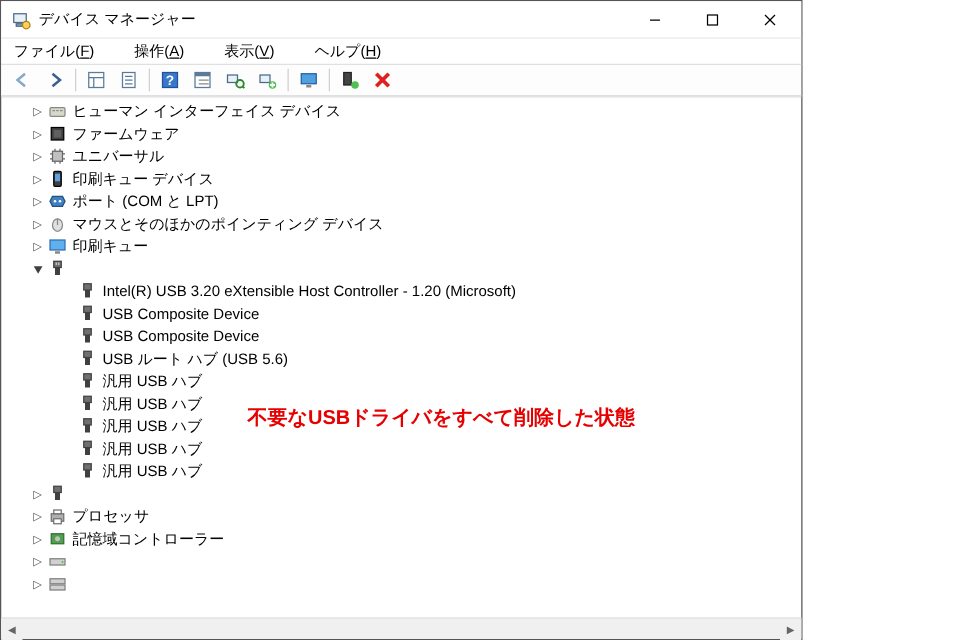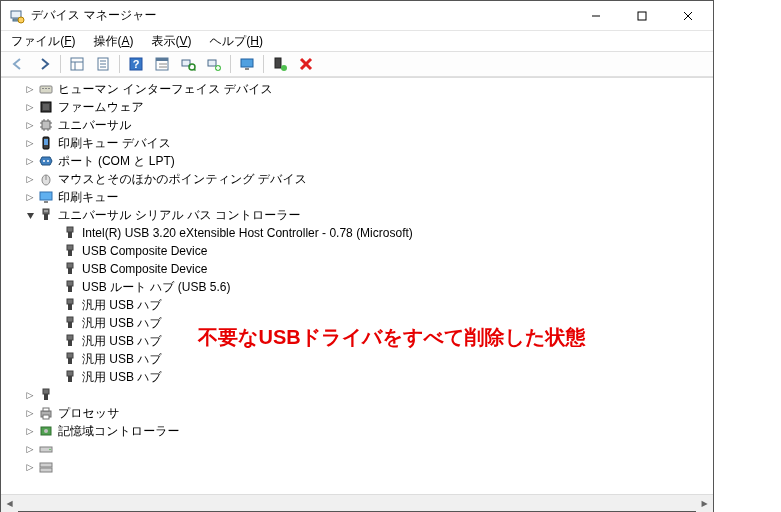--- a/index.html
+++ b/index.html
@@ -5,21 +5,21 @@
   * { box-sizing: border-box; }
   body {
     margin: 0;
     font-family: "Yu Gothic UI", "Meiryo UI", "MS UI Gothic", sans-serif;
     font-size: 12px;
     background: #fff;
     color: #000;
     overflow: hidden;
   }
   .window {
-    width: 714px;
+    width: 642px;
     height: 512px;
     border: 1px solid #555;
     display: flex;
     flex-direction: column;
     background: #fff;
   }
   .titlebar {
     height: 30px;
     display: flex;
     align-items: center;
@@ -37,21 +37,21 @@
     width: 46px; height: 30px;
     display: flex; align-items: center; justify-content: center;
     font-family: "Segoe UI Symbol", sans-serif;
     font-size: 10px;
   }
   .menubar {
     height: 20px;
     display: flex;
     align-items: center;
     padding: 0 4px;
-    gap: 6px;
+    gap: 20px;
     background: #fff;
   }
   .menu-item { padding: 1px 6px; }
   .menu-item u { text-decoration: underline; }
   .toolbar {
     height: 26px;
     display: flex;
     align-items: center;
     padding: 0 4px;
     gap: 0;
@@ -94,21 +94,21 @@
     width: 16px; height: 16px; margin-right: 4px;
     display:flex;align-items:center;justify-content:center;
     flex-shrink: 0;
   }
   .indent-1 { padding-left: 22px; }
   .indent-2 { padding-left: 46px; }
   .annotation {
     position: absolute;
     font-weight: bold;
     color: #e60000;
-    font-size: 20px;
+    font-size: 16px;
   }
   .scrollbar-bottom {
     height: 17px;
     border-top: 1px solid #ddd;
     background: #f0f0f0;
     display: flex;
     align-items: center;
   }
   .sb-track { flex:1; background:#f0f0f0; height:100%; position:relative; }
   .sb-btn { width:17px;height:17px;background:#f0f0f0;display:flex;align-items:center;justify-content:center;color:#666;font-size:8px;}
@@ -330,32 +330,31 @@
             </svg>
           </span>
         <span class="dev-icon">
             <svg width="16" height="16" viewBox="0 0 16 16">
               <rect x="5" y="2" width="6" height="5" fill="#707070" stroke="#404040"></rect>
               <rect x="6" y="7" width="4" height="6" fill="#404040"></rect>
               <rect x="6.5" y="3" width="1" height="2" fill="#d0d0d0"></rect>
               <rect x="8.5" y="3" width="1" height="2" fill="#d0d0d0"></rect>
             </svg>
           </span>
-        <span>ユニバーサル シリアル バス コントローラー</span>
-      </div>
-
-      <div class="node indent-2">
-        <span class="exp"></span>
-        <span class="dev-icon">
-            <svg width="16" height="16" viewBox="0 0 16 16">
-              <rect x="5" y="2" width="6" height="5" fill="#707070" stroke="#404040"></rect>
-              <rect x="6" y="7" width="4" height="6" fill="#404040"></rect>
-            </svg>
-          </span>
-        <span>Intel(R) USB 3.20 eXtensible Host Controller - 0.78 (Microsoft)</span>
+      </div>
+
+      <div class="node indent-2">
+        <span class="exp"></span>
+        <span class="dev-icon">
+            <svg width="16" height="16" viewBox="0 0 16 16">
+              <rect x="5" y="2" width="6" height="5" fill="#707070" stroke="#404040"></rect>
+              <rect x="6" y="7" width="4" height="6" fill="#404040"></rect>
+            </svg>
+          </span>
+        <span>Intel(R) USB 3.20 eXtensible Host Controller - 1.20 (Microsoft)</span>
       </div>
       <div class="node indent-2">
         <span class="exp"></span>
         <span class="dev-icon">
             <svg width="16" height="16" viewBox="0 0 16 16">
               <rect x="5" y="2" width="6" height="5" fill="#707070" stroke="#404040"></rect>
               <rect x="6" y="7" width="4" height="6" fill="#404040"></rect>
             </svg>
           </span>
         <span>USB Composite Device</span>

